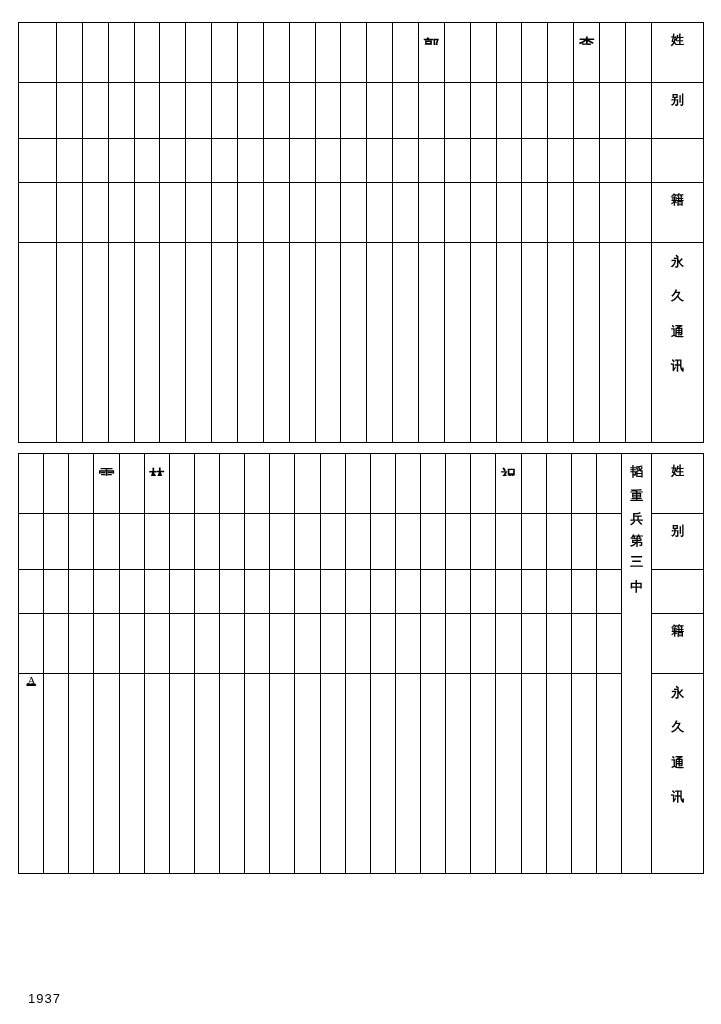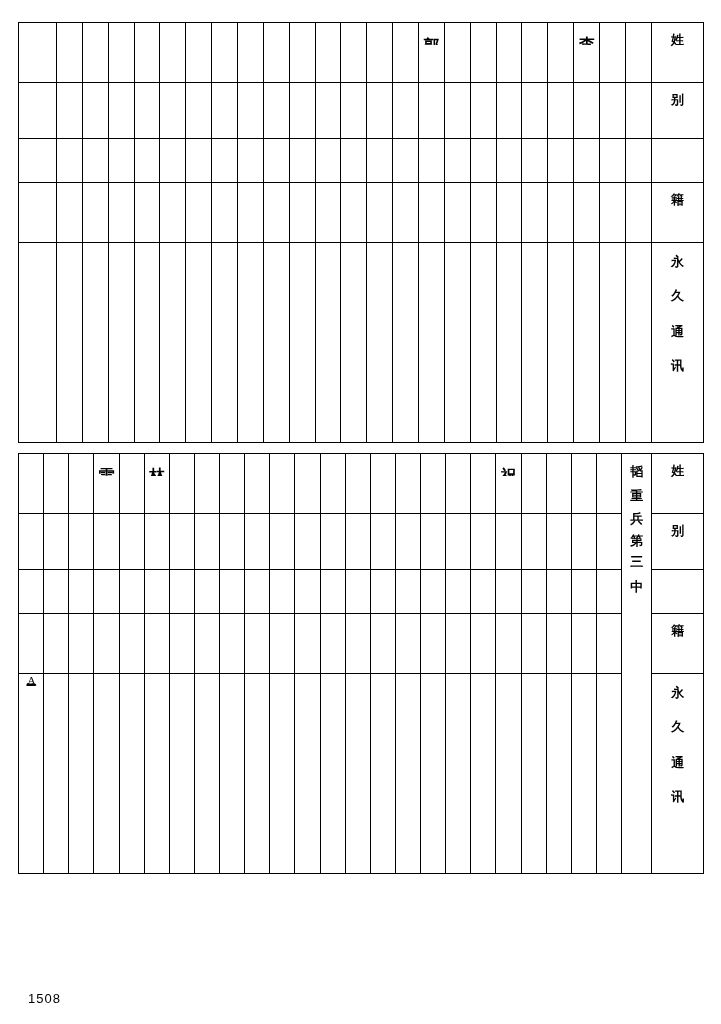--- a/index.html
+++ b/index.html
@@ -1412,14 +1412,14 @@
           </td>
           <td class="hdr hdr-addr">
             <div class="cell-inner" style="align-items: center;">
               <span class="vt">永 久 通 讯 处</span>
             </div>
           </td>
         </tr>
       </tbody>
   </table>
 
-  <div class="page-number">1508</div>
+  <div class="page-number">1937</div>
 </div>
 
 </body></html>

